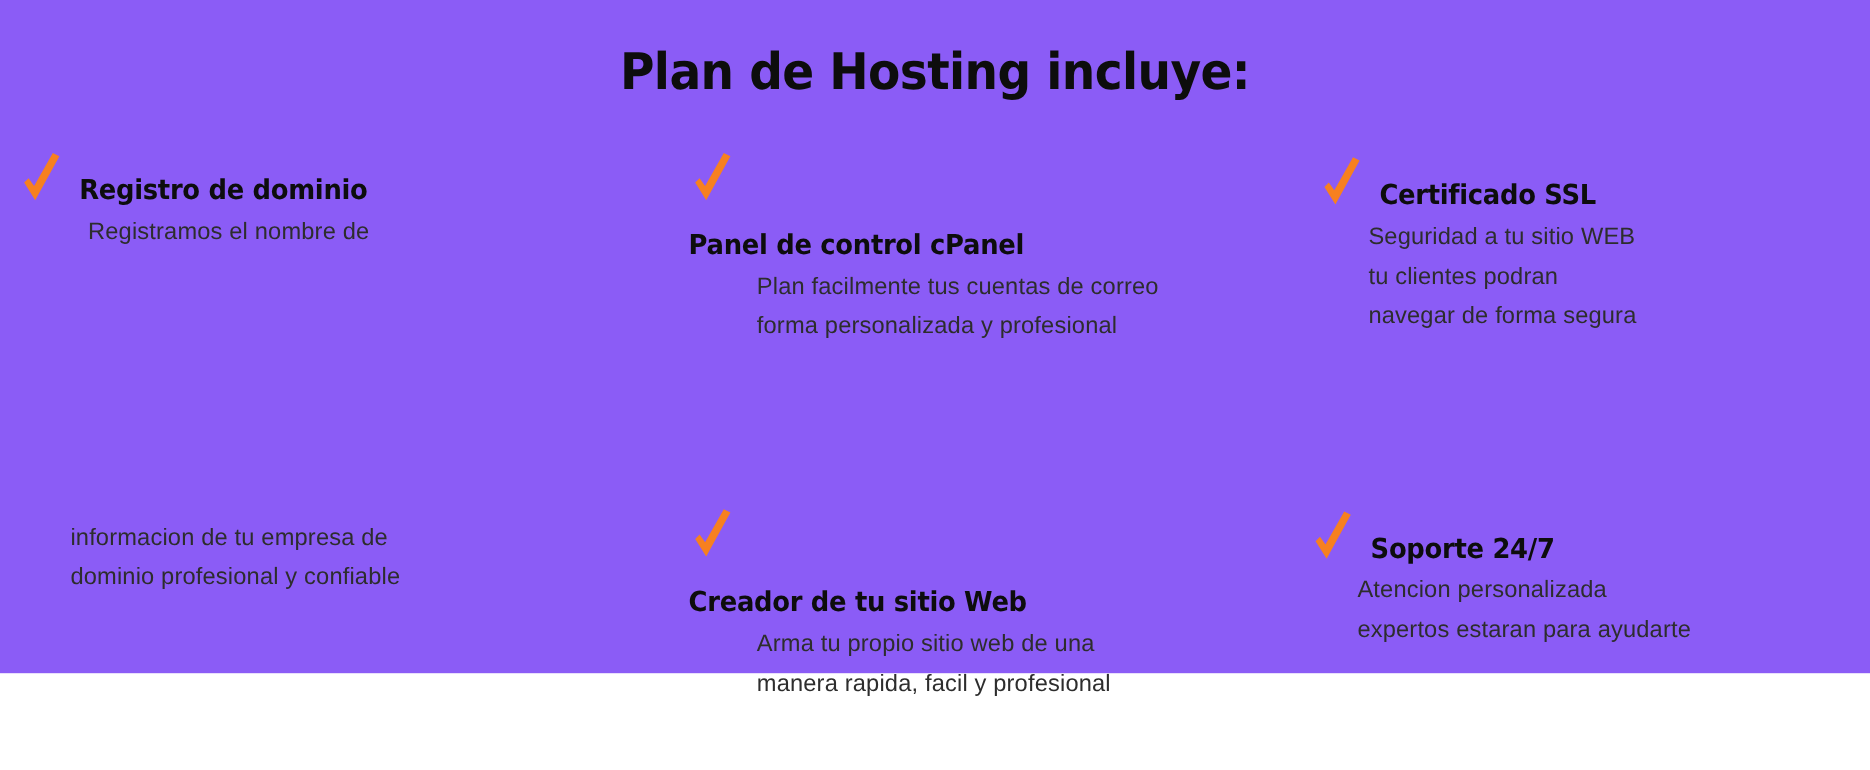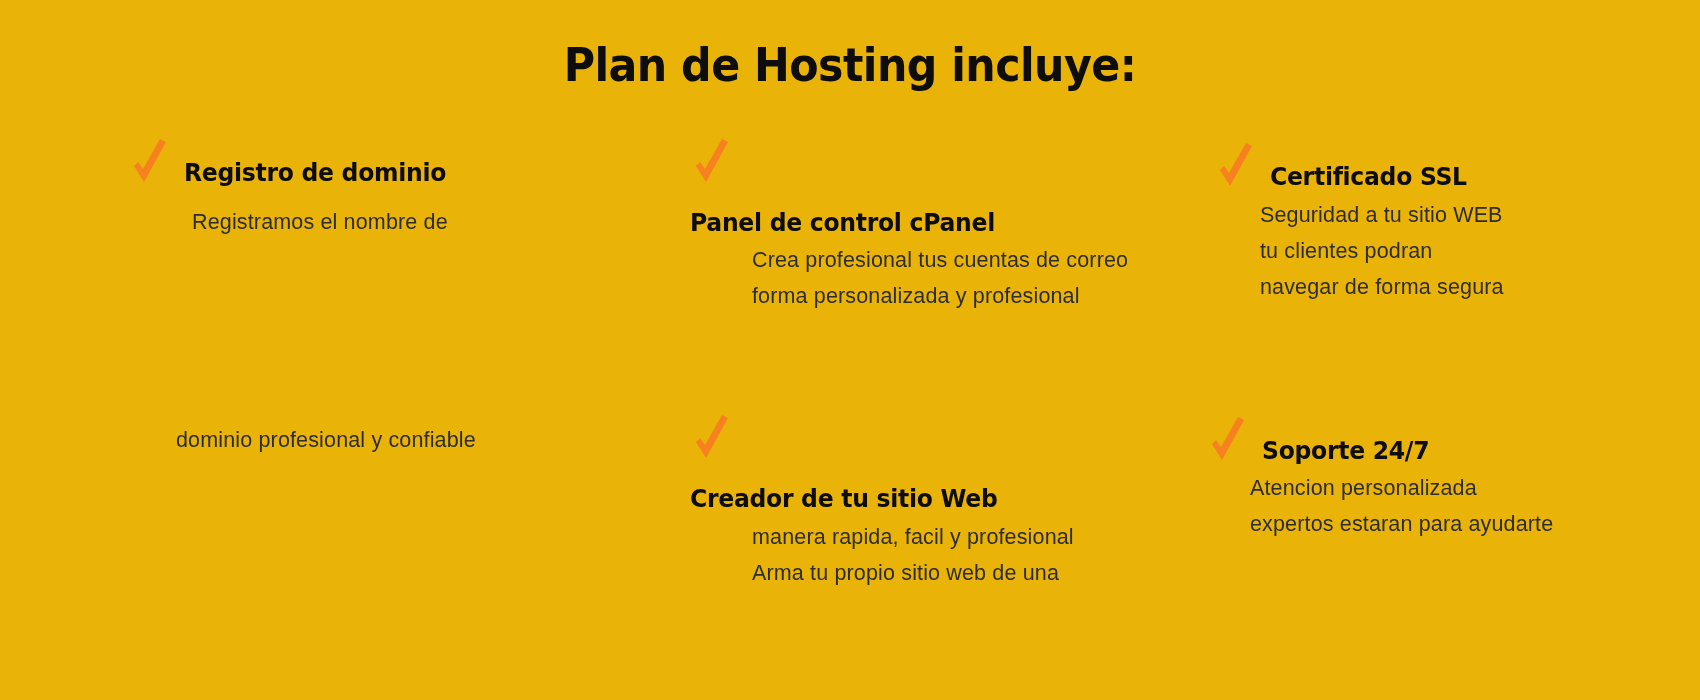--- a/index.html
+++ b/index.html
@@ -10,22 +10,22 @@
     width: 1700px;
     height: 700px;
     background: #ffffff;
     font-family: "Liberation Sans", sans-serif;
     overflow: hidden;
   }
 
   .page {
     position: relative;
     width: 1700px;
-    height: 700px;
-    background: #eab308;
+    height: 612px;
+    background: #8b5cf6;
     box-sizing: border-box;
   }
 
   .page-title {
     position: absolute;
     top: 38px;
     left: 0;
     width: 1700px;
     text-align: center;
     font-family: "DejaVu Sans", sans-serif;
@@ -41,22 +41,22 @@
   .features-grid {
     position: absolute;
     top: 150px;
     left: 0;
     width: 1700px;
     display: grid;
     grid-template-columns: 520px 570px 520px;
     grid-template-rows: 250px auto;
     column-gap: 0px;
     row-gap: 0px;
-    padding-left: 112px;
     box-sizing: border-box;
+    gap: 48px;
   }
 
   .feature {
     position: relative;
     display: block;
   }
 
   .feature-head {
     display: flex;
     align-items: flex-start;
@@ -90,21 +90,21 @@
     font-size: 21.5px;
     line-height: 36px;
     color: #2d2d2d;
     letter-spacing: 0.15px;
     margin-top: 6px;
   }
   .feature-body .line { display: block; white-space: nowrap; }
 
   
   .cell-r1c1 { padding-left: 16px; }
-  .cell-r1c1 .feature-body { padding-left: 64px; margin-top: 16px; }
+  .cell-r1c1 .feature-body { padding-left: 64px; margin-top: 4px; }
 
   .cell-r1c2 { padding-left: 0px; }
   .cell-r1c2 .feature-head { padding-left: 58px; flex-direction: column; }
   .cell-r1c2 .feature-body { padding-left: 120px; margin-top: 4px; }
 
   .cell-r1c3 { padding-left: 0px; }
   .cell-r1c3 .feature-head { padding-left: 12px; padding-top: 4px; }
   .cell-r1c3 .feature-body { padding-left: 58px; margin-top: 5px; }
 
   .cell-r2c1 { padding-left: 8px; padding-top: 18px; }
@@ -144,21 +144,21 @@
     <div class="feature cell-r1c2">
       <div class="feature-head">
         <span class="check-icon">
           <svg viewBox="0 0 44 52" width="44" height="52" aria-hidden="true">
             <path d="M6 30 L16 46 L38 6 L32 3 L15 33 L10 26 Z" fill="#f78020"></path>
           </svg>
         </span>
         <span class="feature-title">Panel de control cPanel</span>
       </div>
       <div class="feature-body">
-        <span class="line">Crea profesional tus cuentas de correo</span>
+        <span class="line">Plan facilmente tus cuentas de correo</span>
         <span class="line">forma personalizada y profesional</span>
       </div>
     </div>
 
     <div class="feature cell-r1c3">
       <div class="feature-head">
         <span class="check-icon">
           <svg viewBox="0 0 44 52" width="44" height="52" aria-hidden="true">
             <path d="M6 30 L16 46 L38 6 L32 3 L15 33 L10 26 Z" fill="#f78020"></path>
           </svg>
@@ -167,36 +167,37 @@
       </div>
       <div class="feature-body">
         <span class="line">Seguridad a tu sitio WEB</span>
         <span class="line">tu clientes podran</span>
         <span class="line">navegar de forma segura</span>
       </div>
     </div>
 
     <div class="feature cell-r2c1">
       <div class="feature-body">
+        <span class="line">informacion de tu empresa de</span>
         <span class="line">dominio profesional y confiable</span>
       </div>
     </div>
 
     <div class="feature cell-r2c2">
       <div class="feature-head">
         <span class="check-icon">
           <svg viewBox="0 0 44 52" width="44" height="52" aria-hidden="true">
             <path d="M6 30 L16 46 L38 6 L32 3 L15 33 L10 26 Z" fill="#f78020"></path>
           </svg>
         </span>
         <span class="feature-title">Creador de tu sitio Web</span>
       </div>
       <div class="feature-body">
+        <span class="line">Arma tu propio sitio web de una</span>
         <span class="line">manera rapida, facil y profesional</span>
-        <span class="line">Arma tu propio sitio web de una</span>
       </div>
     </div>
 
     <div class="feature cell-r2c3">
       <div class="feature-head">
         <span class="check-icon">
           <svg viewBox="0 0 44 52" width="44" height="52" aria-hidden="true">
             <path d="M6 30 L16 46 L38 6 L32 3 L15 33 L10 26 Z" fill="#f78020"></path>
           </svg>
         </span>

